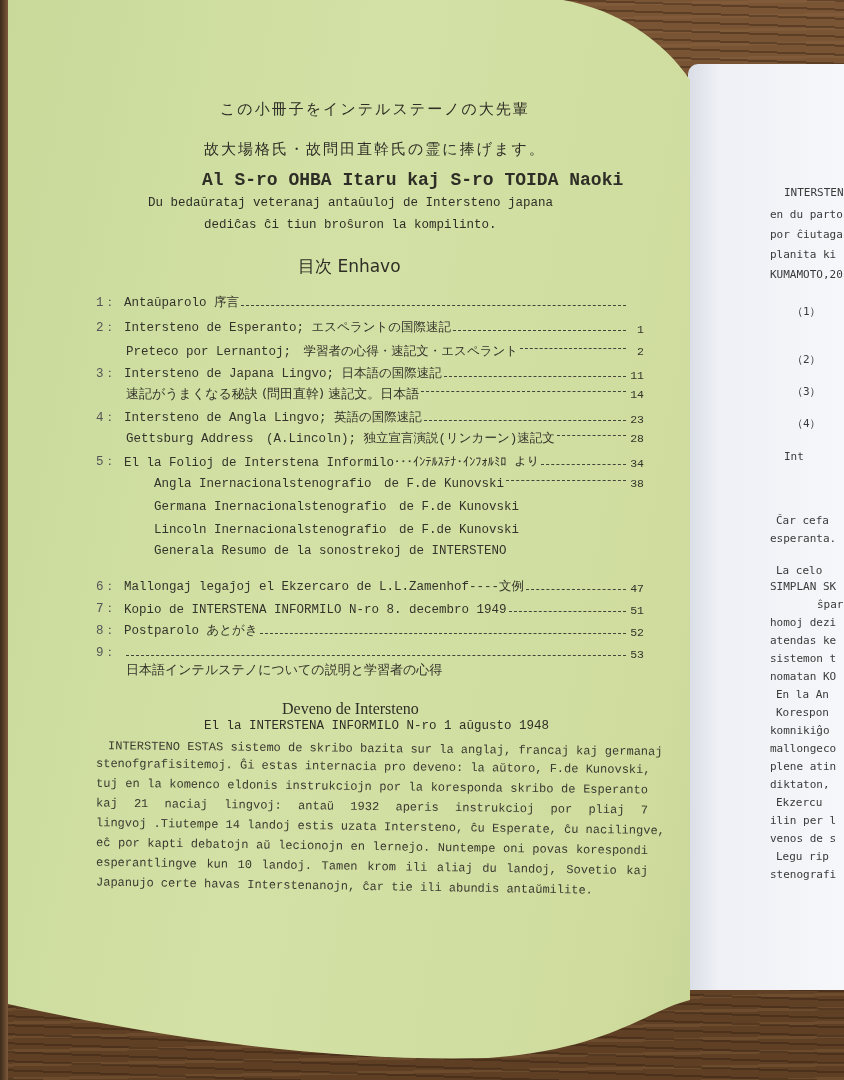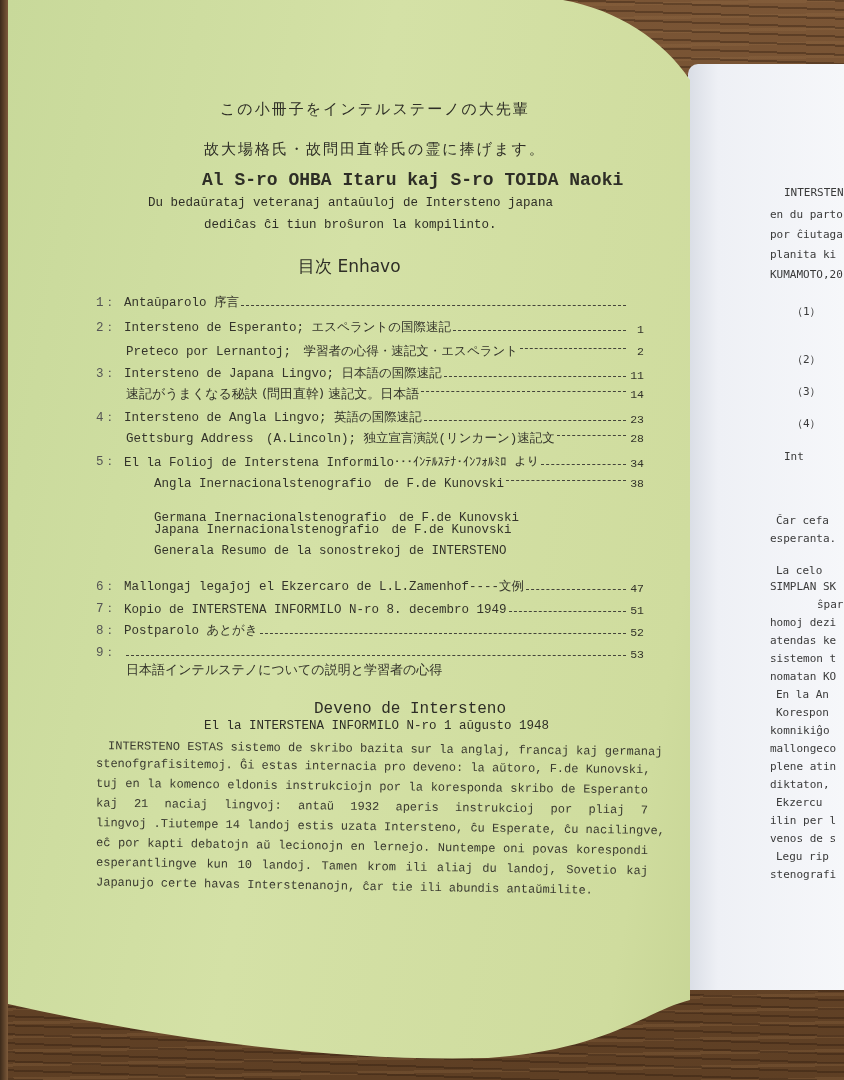--- a/index.html
+++ b/index.html
@@ -40,21 +40,21 @@
   .toc-row { position:absolute; left:88px; width:548px; height:20px;
     font-family:"Liberation Mono", monospace; font-size:12.5px; color:#34342b;
     display:flex; align-items:flex-end; }
   .toc-row .num { color:#555; width:28px; }
   .toc-row .lbl { white-space:nowrap; }
   .toc-row .lbl.jpn { font-family:"DejaVu Sans", sans-serif; font-size:13px; }
   .toc-row .dots { flex:1; border-bottom:1px dashed #44443a; margin:0 2px 5px 2px; min-width:10px; }
   .toc-row .pg { font-size:11.5px; min-width:16px; text-align:right; }
   .sub { left:118px; width:518px;align-items:center; }
   .subsub { left:146px; }
-  .art-title { font-family:Liberation Mono, monospace; font-size:16px;margin-left:32px; }
+  .art-title { font-family:Liberation Serif, serif; font-size:16px; }
   .art-sub { font-family:"Liberation Mono", monospace; font-size:12.5px; }
   .body-line { position:absolute; left:88px; width:552px;
     font-family:"Liberation Mono", monospace; font-size:12px; color:#3a3a30;
     text-align:justify; text-align-last:justify; white-space:nowrap; }
 </style>
 </head>
 <body>
 
 <div class="wood-edge-left"></div>
 
@@ -145,25 +145,25 @@
         <span class="num">5：</span>
         <span class="lbl">El la Folioj de Interstena Informilo･･･ｲﾝﾃﾙｽﾃﾅ･ｲﾝﾌｫﾙﾐﾛ より</span>
         <span class="dots"></span>
         <span class="pg">34</span>
       </div>
       <div class="toc-row sub subsub" style="top: 473px; left: 146px; width: 490px;">
         <span class="lbl">Angla Inernacionalstenografio　de F.de Kunovski</span>
         <span class="dots"></span>
         <span class="pg">38</span>
       </div>
-      <div class="toc-row sub subsub" style="top: 496px; left: 146px; width: 490px; margin-top: 11px;">
+      <div class="toc-row sub subsub" style="top: 496px; left: 146px; width: 490px;">
         <span class="lbl">Germana Inernacionalstenografio　de F.de Kunovski</span>
       </div>
       <div class="toc-row sub subsub" style="top: 519px; left: 146px; width: 490px;">
-        <span class="lbl">Japana Inernacionalstenografio　de F.de Kunovski</span>
+        <span class="lbl">Lincoln Inernacionalstenografio　de F.de Kunovski</span>
       </div>
       <div class="toc-row sub subsub" style="top: 541px; left: 146px; width: 490px;">
         <span class="lbl">Generala Resumo de la sonostrekoj de INTERSTENO</span>
       </div>
       <div class="toc-row" style="top: 575px;">
         <span class="num">6：</span>
         <span class="lbl">Mallongaj legaĵoj el Ekzercaro de L.L.Zamenhof----文例</span>
         <span class="dots"></span>
         <span class="pg">47</span>
       </div>

